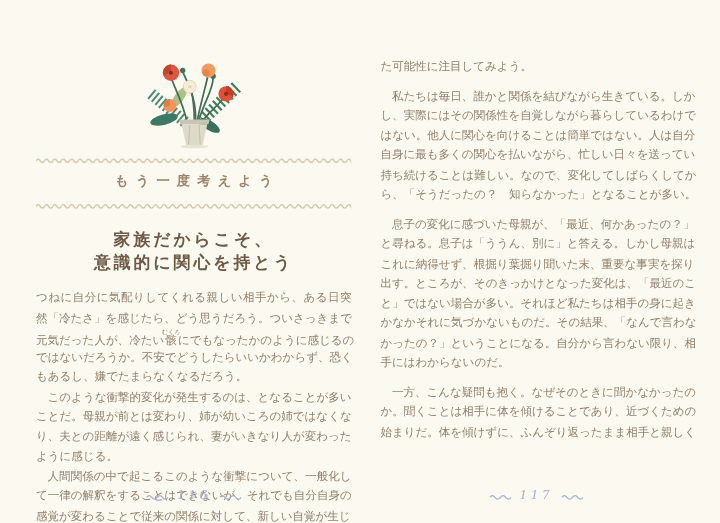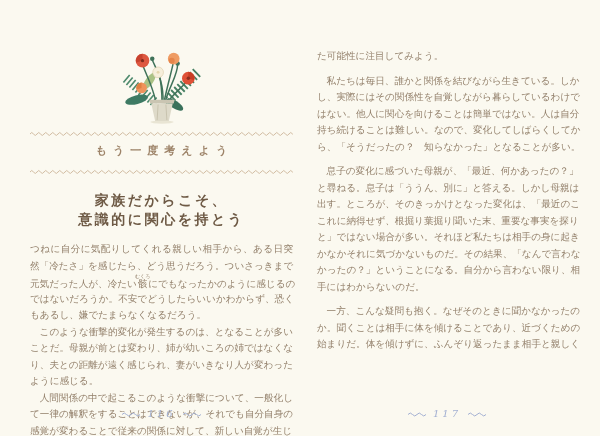--- a/index.html
+++ b/index.html
@@ -153,28 +153,29 @@
   <div class="page page-right">
 
     <div class="body-text">
         <div class="para">
           <div class="line">た可能性に注目してみよう。</div>
         </div>
         <div class="para">
           <div class="line">　私たちは毎日、誰かと関係を結びながら生きている。しか</div>
           <div class="line">し、実際にはその関係性を自覚しながら暮らしているわけで</div>
           <div class="line">はない。他人に関心を向けることは簡単ではない。人は自分</div>
+          <div class="line">自身に最も多くの関心を払いながら、忙しい日々を送ってい</div>
           <div class="line">持ち続けることは難しい。なので、変化してしばらくしてか</div>
           <div class="line">ら、「そうだったの？　知らなかった」となることが多い。</div>
         </div>
         <div class="para">
           <div class="line">　息子の変化に感づいた母親が、「最近、何かあったの？」</div>
           <div class="line">と尋ねる。息子は「ううん、別に」と答える。しかし母親は</div>
+          <div class="line">これに納得せず、根掘り葉掘り聞いた末、重要な事実を探り</div>
           <div class="line">出す。ところが、そのきっかけとなった変化は、「最近のこ</div>
-          <div class="line">これに納得せず、根掘り葉掘り聞いた末、重要な事実を探り</div>
           <div class="line">と」ではない場合が多い。それほど私たちは相手の身に起き</div>
           <div class="line">かなかそれに気づかないものだ。その結果、「なんで言わな</div>
           <div class="line">かったの？」ということになる。自分から言わない限り、相</div>
           <div class="line">手にはわからないのだ。</div>
         </div>
         <div class="para">
           <div class="line">　一方、こんな疑問も抱く。なぜそのときに聞かなかったの</div>
           <div class="line">か。聞くことは相手に体を傾けることであり、近づくための</div>
           <div class="line">始まりだ。体を傾けずに、ふんぞり返ったまま相手と親しく</div>
         </div>

